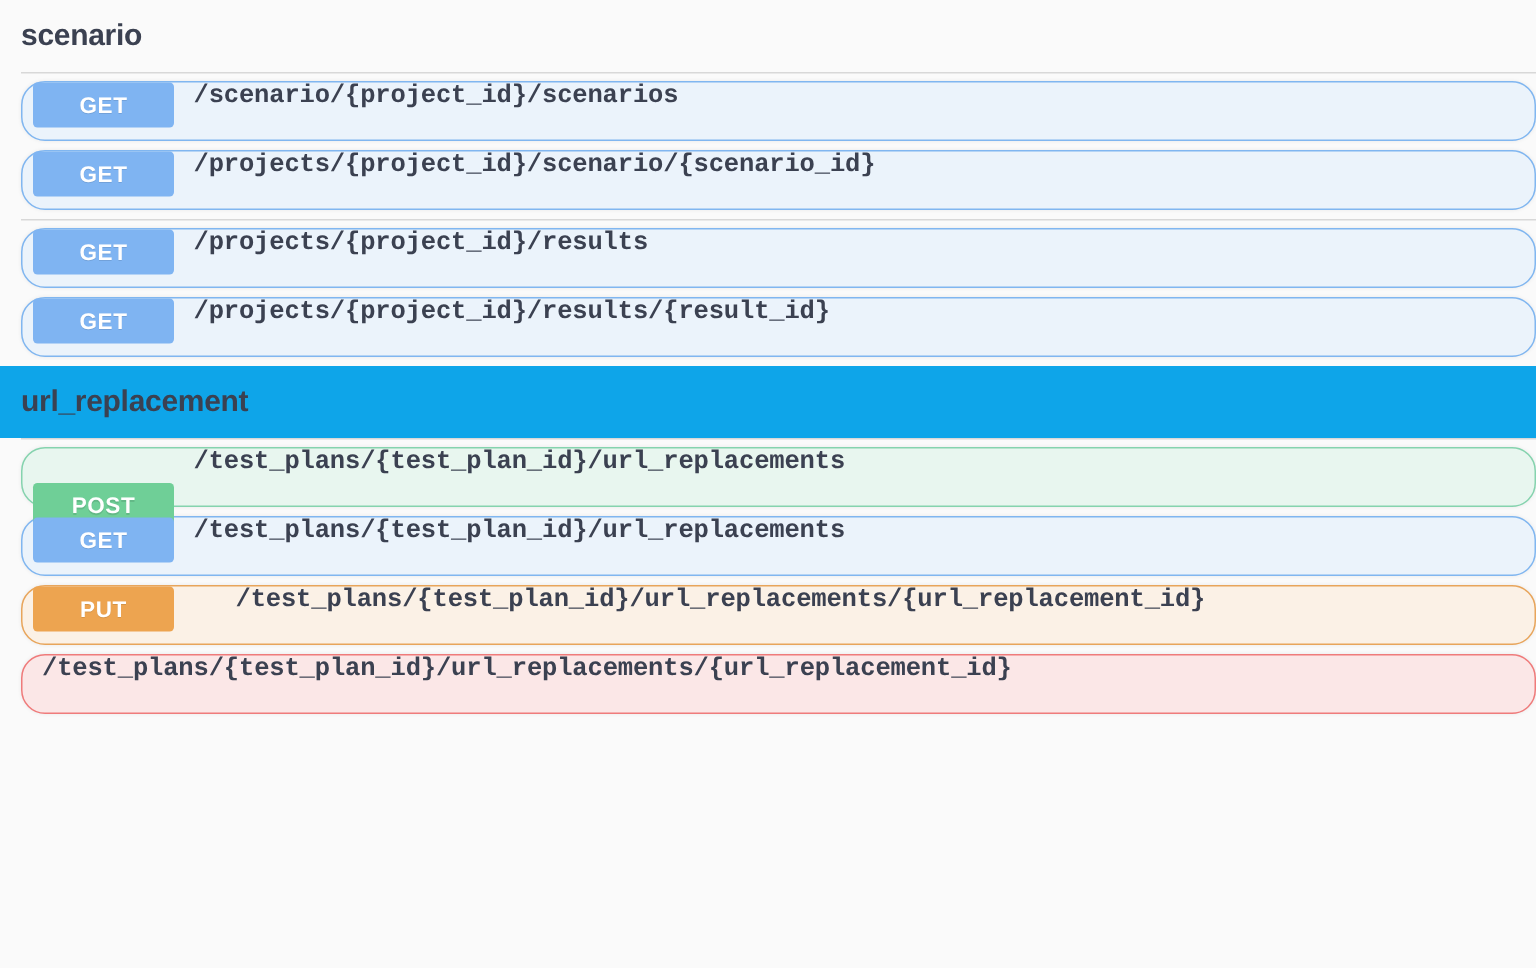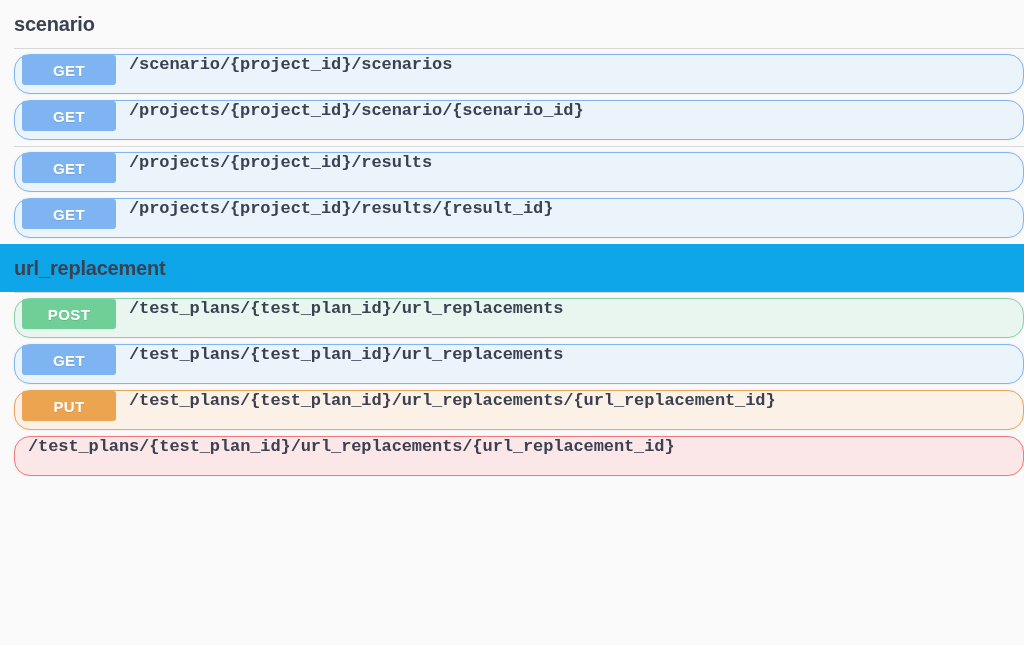--- a/index.html
+++ b/index.html
@@ -95,23 +95,23 @@
     color: #3b4151;
     white-space: nowrap;
     letter-spacing: -0.1px;
   }
 
   
   .m-get   { background: #ebf3fb; border-color: #80b6f0; }
   .m-get .op-badge { background: #7fb4f2; }
 
   .m-post  { background: #e8f6ef; border-color: #85d3ae; }
-  .m-post .op-badge { background: #6fcf97; }
+  .m-post .op-badge { background: #6fcf97; margin-top: 23px; }
 
-  .m-put   { background: #fbf1e6; border-color: #e8a55b; }
+  .m-put   { background: #fbf1e6; border-color: #e8a55b; gap: 28px; }
   .m-put .op-badge { background: #eda450; }
 
   .m-delete{ background: #fbe7e7; border-color: #ef7b7b; }
   .m-delete .op-badge { background: #e8555a; }
 </style>
 </head>
 <body>
 
 <div class="swagger-root" id="root">
     <div class="tag-section">

